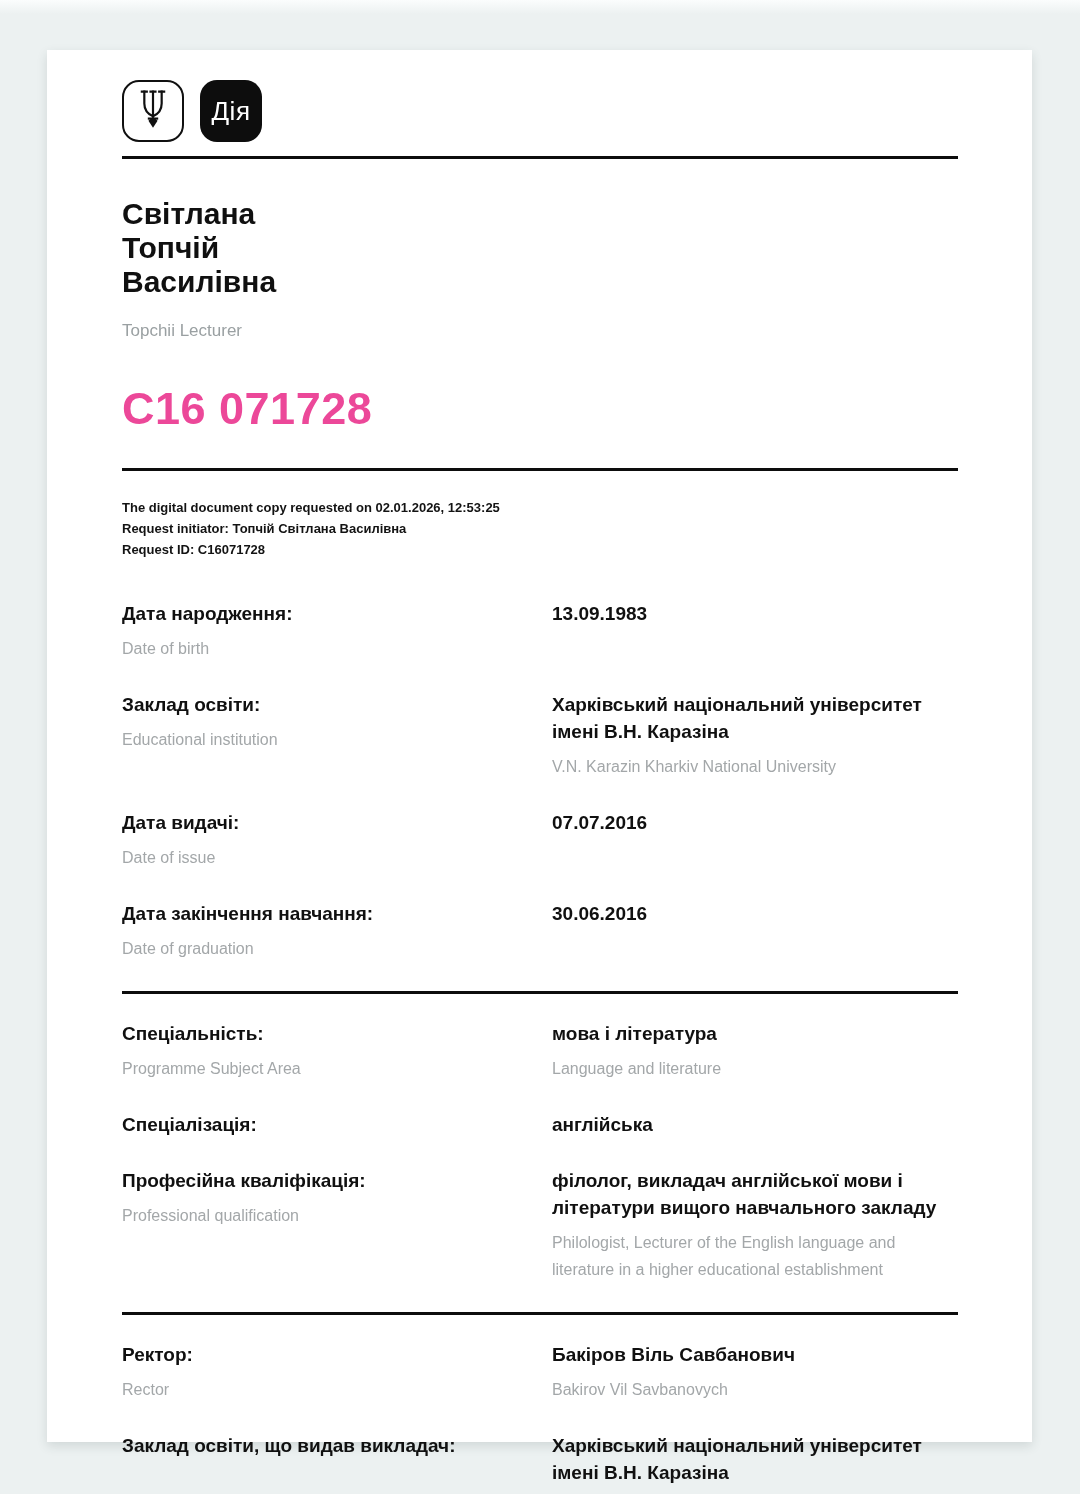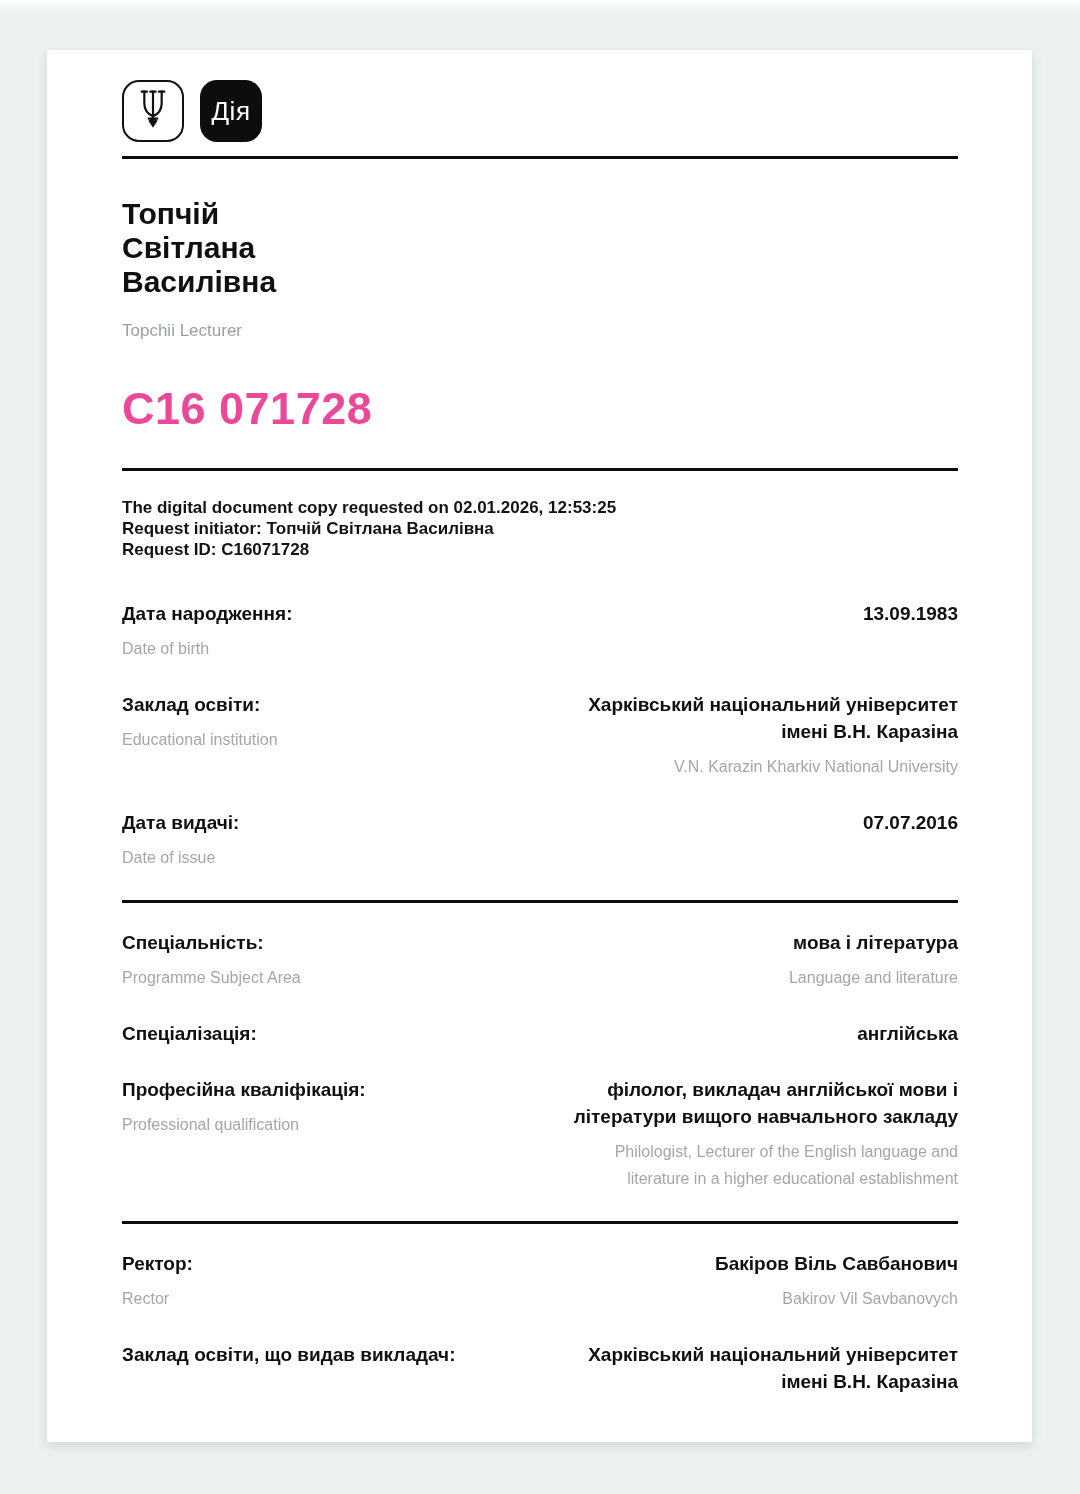--- a/index.html
+++ b/index.html
@@ -93,38 +93,38 @@
     margin-top: 42px;
     font-size: 45px;
     font-weight: 700;
     letter-spacing: 0.5px;
     color: #ec4899;
   }
   .divider-number { margin-top: 33px; }
   
   .request-info {
     margin-top: 26px;
-    font-size: 17px;
+    font-size: 13px;
     line-height: 21px;
     font-weight: 700;
     color: #131313;
   }
   
   .fields { margin-top: 40px; }
   .row {
     display: flex;
     margin-bottom: 29px;
   }
   .col-label {
     width: 430px;
     flex: none;
     box-sizing: border-box;
     padding-right: 24px;
   }
-  .col-value { flex: 1; text-align: right; }
+  .col-value { flex: 1; }
   .f-label, .f-value {
     font-size: 19px;
     line-height: 27px;
     font-weight: 700;
     color: #101010;
   }
   .f-sublabel, .f-value-sub {
     margin-top: 8px;
     font-size: 16px;
     line-height: 27px;
@@ -156,22 +156,22 @@
       </span>
     </div>
     <div class="logo-badge logo-diia">
       <span>Дія</span>
     </div>
   </div>
 
   <div class="divider divider-header"></div>
 
   <div class="owner-name">
+    <span>Світлана</span>
     <span>Топчій</span>
-    <span>Світлана</span>
     <span>Василівна</span>
   </div>
   <div class="owner-translit">Topchii Lecturer</div>
 
   <div class="doc-number">С16 071728</div>
 
   <div class="divider divider-number"></div>
 
   <div class="request-info">
     <div>The digital document copy requested on 02.01.2026, 12:53:25</div>
@@ -207,20 +207,30 @@
       <div class="col-label">
         <div class="f-label">Дата видачі:</div>
         <div class="f-sublabel">Date of issue</div>
       </div>
       <div class="col-value">
         <div class="f-value">07.07.2016</div>
 
       </div>
     </div>
 
+    <div class="row">
+      <div class="col-label">
+        <div class="f-label">Дата закінчення навчання:</div>
+        <div class="f-sublabel">Date of graduation</div>
+      </div>
+      <div class="col-value">
+        <div class="f-value">30.06.2016</div>
+
+      </div>
+    </div>
 
     <div class="divider divider-section"></div>
 
     <div class="row">
       <div class="col-label">
         <div class="f-label">Спеціальність:</div>
         <div class="f-sublabel">Programme Subject Area</div>
       </div>
       <div class="col-value">
         <div class="f-value">мова і література</div>

